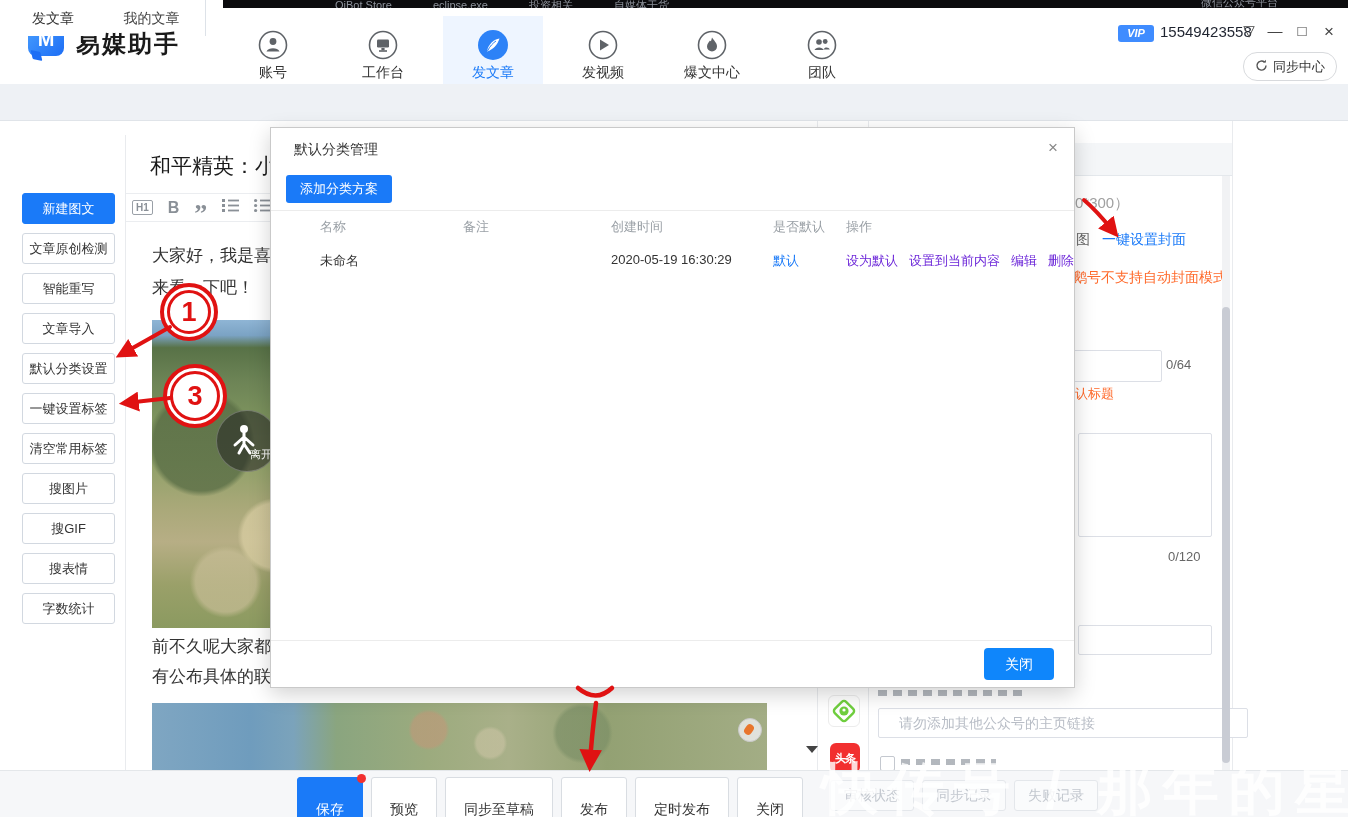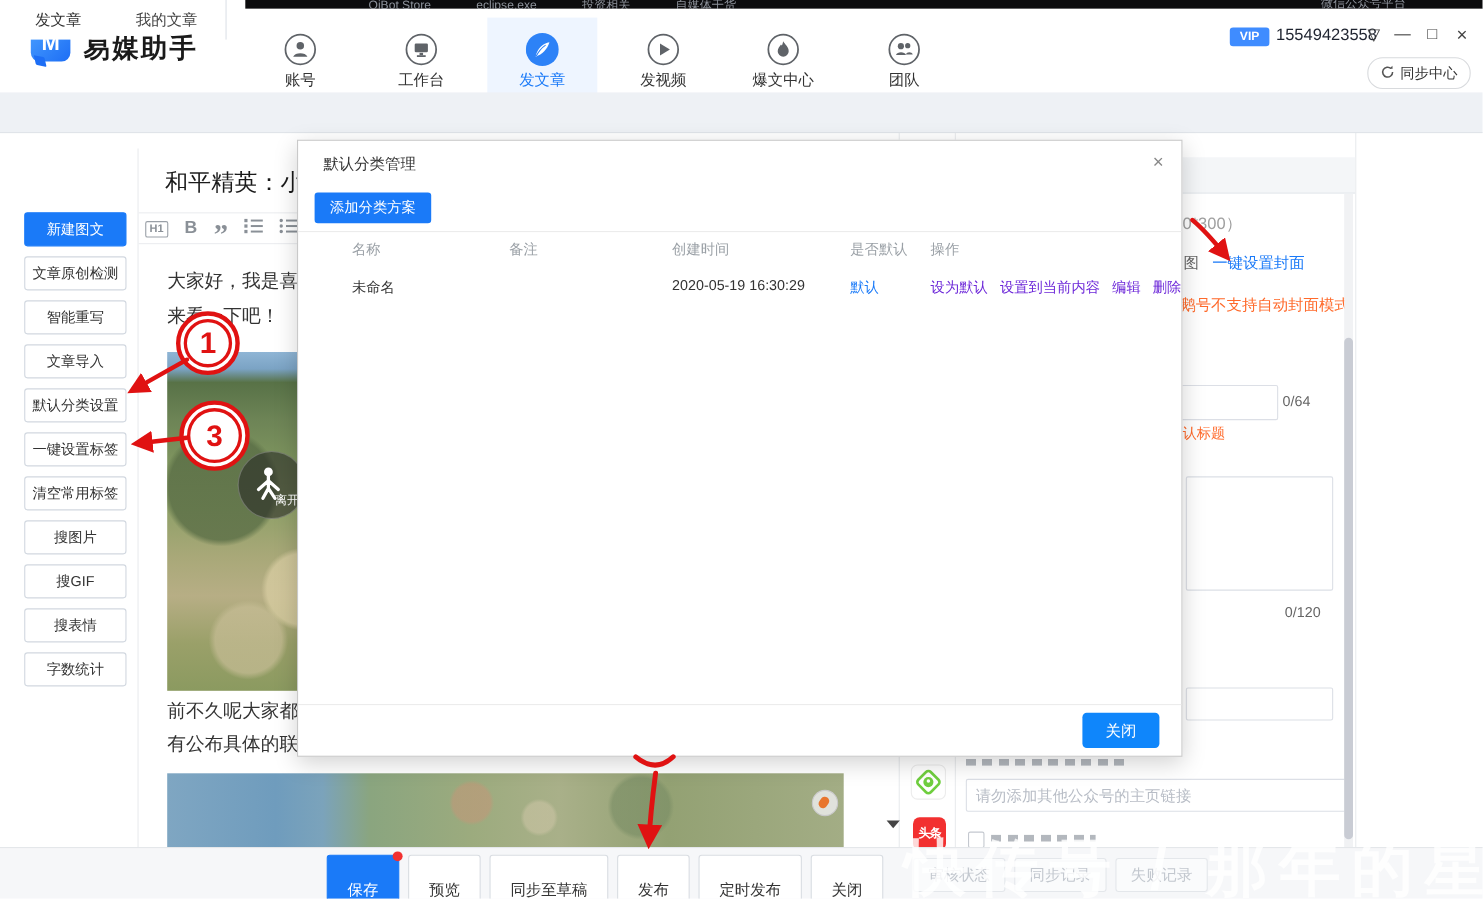--- a/index.html
+++ b/index.html
@@ -22,21 +22,21 @@
   .appname{left:76px;top:20px;font-size:24px;font-weight:bold;color:#1a1a1a;letter-spacing:2px;}
 
   .navitem{top:8px;width:100px;height:72px;text-align:center;cursor:pointer;}
   .navitem .nicon{position:absolute;left:35px;top:14px;width:30px;height:30px;}
   .navitem .nlabel{position:absolute;left:0;top:48px;width:100px;font-size:14px;color:#333;}
   .navitem.active{background:#eef5ff;}
   .navitem.active .nlabel{color:#1a7af8;}
   .nav-underline{left:443px;top:77px;width:100px;height:3px;background:#1a7af8;}
 
   .vipbadge{left:1118px;top:17px;width:36px;height:17px;background:#3f8cff;border-radius:3px;color:#fff;
-    font-size:11px;font-weight:bold;text-align:center;line-height:17px;}
+    font-size:11px;font-style:italic;font-weight:bold;text-align:center;line-height:17px;}
   .accnum{left:1160px;top:15px;font-size:15px;color:#1f2430;}
   .wctrl{top:14px;font-size:15px;color:#444;width:22px;text-align:center;cursor:pointer;}
   .syncbtn{left:1243px;top:44px;width:92px;height:27px;border:1px solid #d8dadd;border-radius:14px;
     background:#fff;font-size:13px;color:#333;display:flex;align-items:center;justify-content:center;gap:5px;cursor:pointer;}
 
   
   .tabbar{left:0;top:84px;width:1348px;height:36px;background:#eef1f5;border-bottom:1px solid #e0e4e9;z-index:6;}
   .tab{top:0;height:36px;line-height:36px;text-align:center;font-size:14px;color:#333;cursor:pointer;}
   .tab.active{left:8px;width:90px;background:#fff;}
   .tab.plain{left:98px;width:107px;border-right:1px solid #dde2e8;color:#444;}
@@ -86,21 +86,21 @@
     font-size:11px;font-weight:bold;text-align:center;line-height:30px;letter-spacing:-1px;z-index:2;}
 
   
   .rband{left:868px;top:143px;width:364px;height:32px;background:#f4f6f8;border-bottom:1px solid #e4e8ec;z-index:1;}
   .rtext{z-index:1;white-space:nowrap;}
   .rbox{border:1px solid #dcdfe6;border-radius:2px;background:#fff;z-index:1;}
   .rscroll-track{left:1222px;top:176px;width:8px;height:594px;background:#f1f2f4;z-index:3;}
   .rscroll-thumb{left:1222px;top:307px;width:8px;height:456px;background:#c9ccd4;border-radius:4px;z-index:4;}
   .smear{background:repeating-linear-gradient(90deg,#9aa0a8 0 9px,transparent 9px 15px);opacity:.75;z-index:1;}
   .linkinput{left:878px;top:708px;width:328px;height:28px;border:1px solid #dcdfe6;border-radius:2px;
-    font-size:14px;color:#333;padding:0 8px;z-index:1;outline:none;}
+    font-size:14px;color:#333;padding:0 20px;z-index:1;outline:none;}
   .linkinput::placeholder{color:#b8bdc6;}
   .chkbox{left:880px;top:756px;width:13px;height:13px;border:1px solid #c4c8cf;border-radius:2px;background:#fff;z-index:1;}
 
   
   .bottombar{left:0;top:770px;width:1348px;height:47px;background:#f6f7f9;border-top:1px solid #e4e7ea;z-index:10;}
   .actionrow{left:297px;top:777px;display:flex;gap:8px;z-index:11;}
   .abtn{height:30px;line-height:30px;padding:16px 18px;border:1px solid #d9dde2;border-radius:3px;background:#fff;
     font-size:14px;color:#333;text-align:center;cursor:pointer;position:relative;}
   .abtn.primary{background:#1a7af8;border-color:#1a7af8;color:#fff;}
   .abtn.primary::after{content:"";position:absolute;right:-4px;top:-4px;width:9px;height:9px;border-radius:50%;background:#f23030;}

